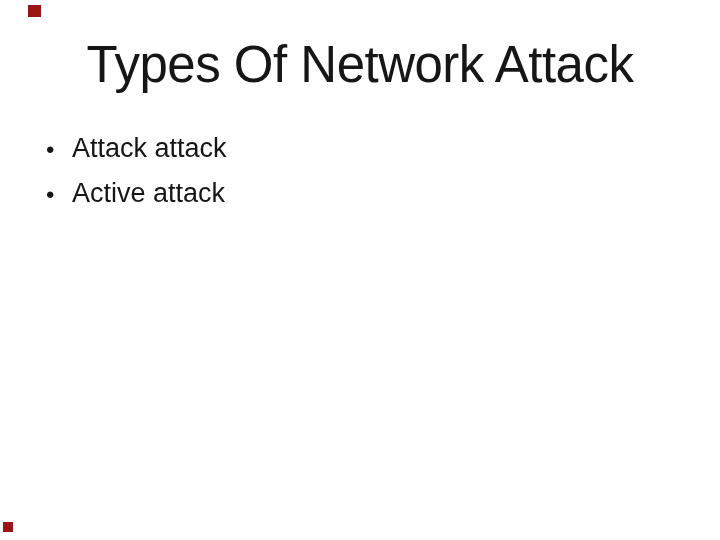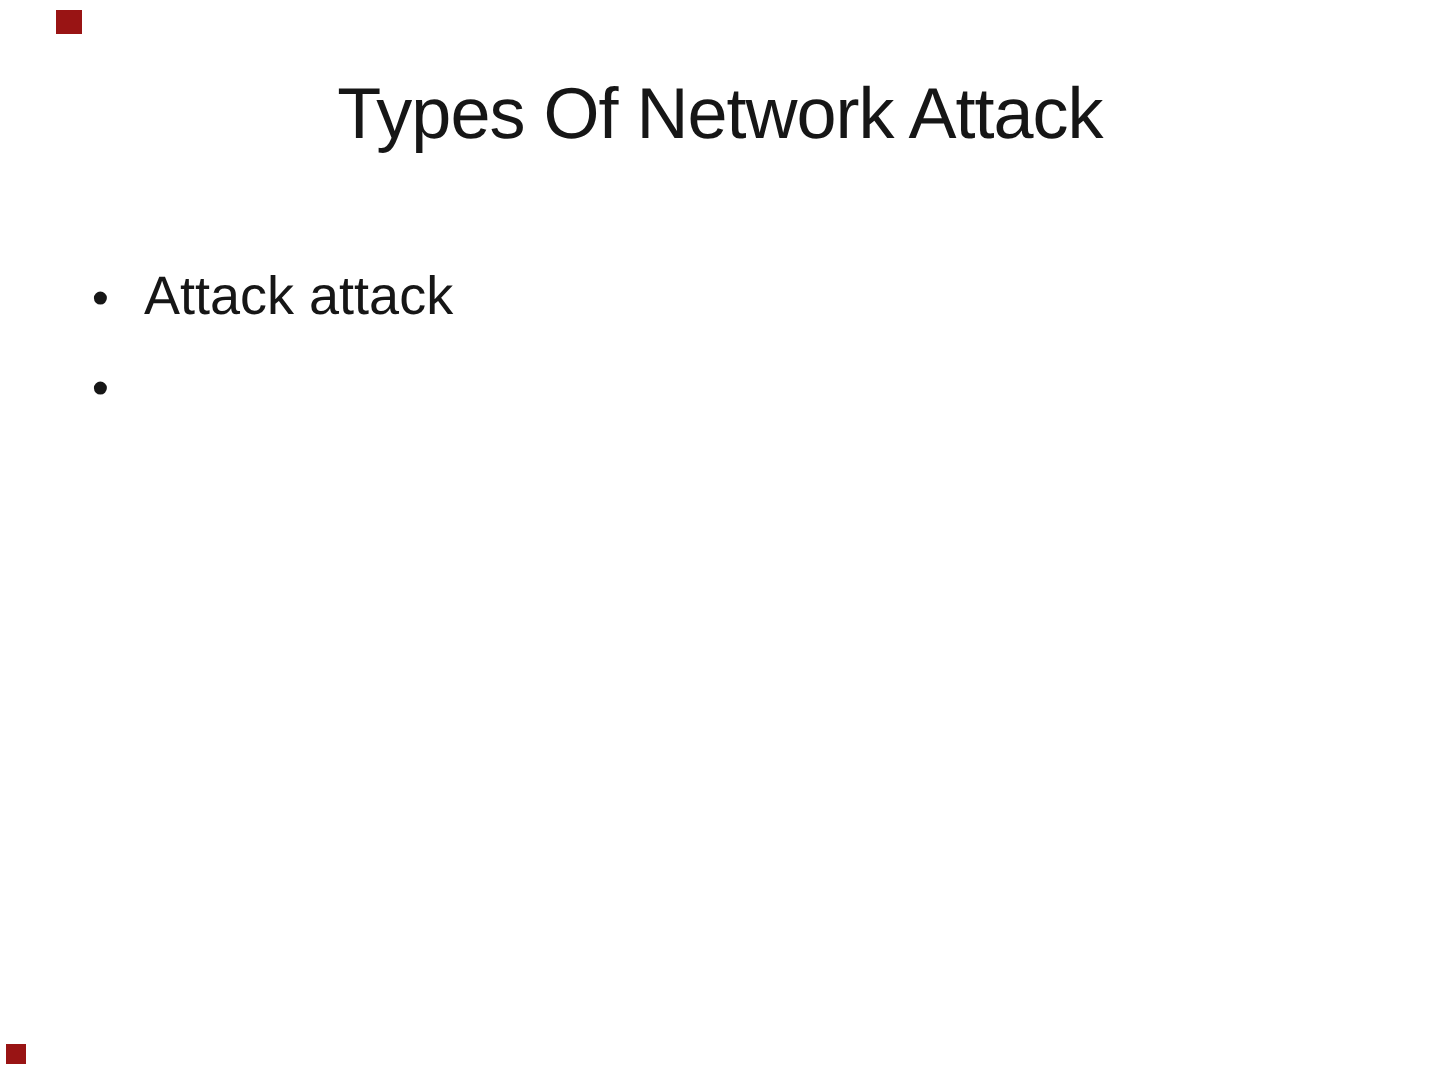--- a/index.html
+++ b/index.html
@@ -35,21 +35,21 @@
     width: 10px;
     height: 10px;
   }
   .slide-title {
     position: absolute;
     top: 36px;
     left: 0;
     right: 0;
     margin: 0;
     text-align: center;
-    font-size: 36px;
+    font-size: 51px;
     font-weight: 400;
     letter-spacing: -0.5px;
     color: #161616;
     line-height: 1.15;
     white-space: nowrap;
   }
   .bullet-list {
     position: absolute;
     top: 135px;
     left: 46px;
@@ -84,18 +84,19 @@
 
   <h1 class="slide-title">Types Of Network Attack</h1>
 
   <ul class="bullet-list">
     <li class="bullet-item">
       <span class="bullet-dot">•</span>
       <span>Attack attack</span>
     </li>
     <li class="bullet-item">
       <span class="bullet-dot">•</span>
+      <span>Active attack</span>
     </li>
   </ul>
 
   <span class="corner-marker bottom-left" style="background-color: rgb(153, 20, 20);"></span>
 
 </div>
 
 </body></html>

